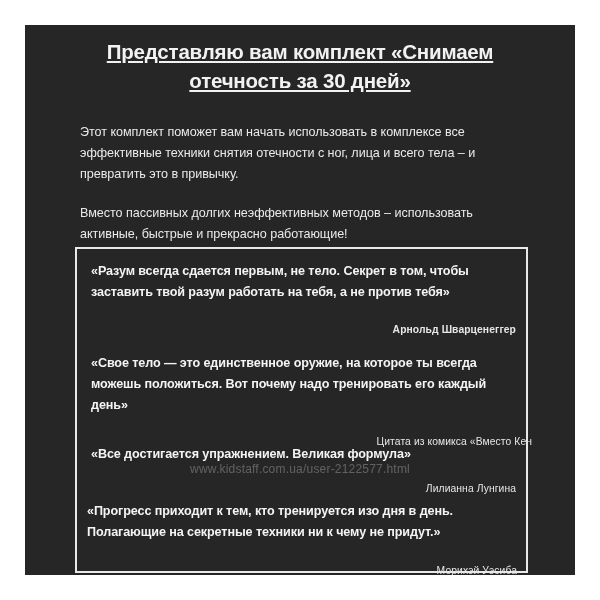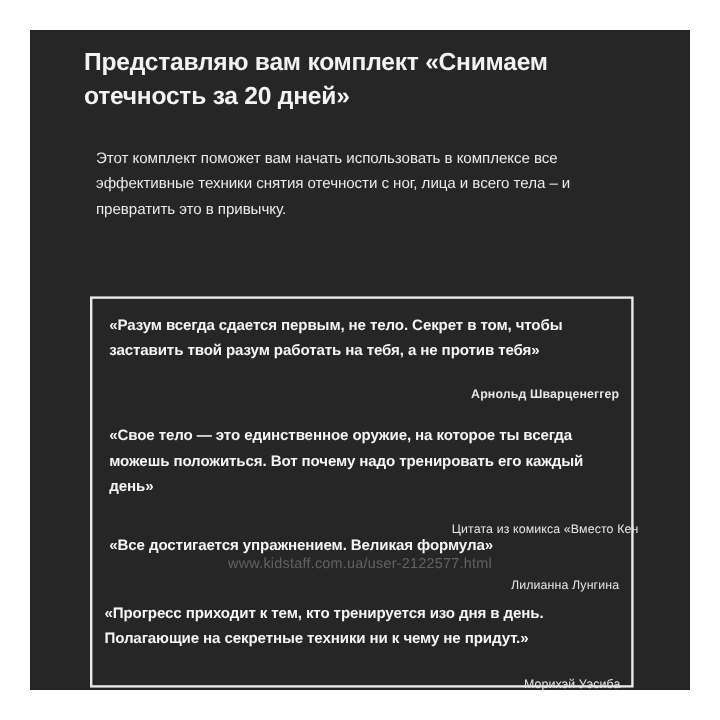--- a/index.html
+++ b/index.html
@@ -42,25 +42,27 @@
     right: 0;
     bottom: 0;
   }
 
   
   .headline {
     position: absolute;
     left: 45px;
     top: 12px;
     width: 460px;
+    text-align: center;
     color: #f2f2f2;
     font-size: 20.5px;
     font-weight: bold;
     line-height: 29px;
     letter-spacing: -0.2px;
+    text-decoration: underline;
   }
   .headline-line { display: block; }
 
   
   .intro {
     position: absolute;
     left: 55px;
     top: 93px;
     width: 450px;
   }
@@ -143,25 +145,26 @@
 </style>
 </head>
 <body>
 
 <div class="page">
   <div class="card">
     <div class="card-inner">
 
       <div class="headline">
         <span class="headline-line">Представляю вам комплект «Снимаем</span>
-        <span class="headline-line">отечность за 20 дней»</span>
+        <span class="headline-line">отечность за 30 дней»</span>
       </div>
 
       <div class="intro">
         <p>Этот комплект поможет вам начать использовать в комплексе все эффективные техники снятия отечности с ног, лица и всего тела – и превратить это в привычку.</p>
+        <p>Вместо пассивных долгих неэффективных методов – использовать активные, быстрые и прекрасно работающие!</p>
       </div>
 
       <div class="quotes-frame">
         <div class="quotes-body">
 
           <div class="quote-block q1">
             <p class="quote-text">«Разум всегда сдается первым, не тело. Секрет в том, чтобы заставить твой разум работать на тебя, а не против тебя»</p>
             <p class="quote-author">Арнольд Шварценеггер</p>
           </div>
 

